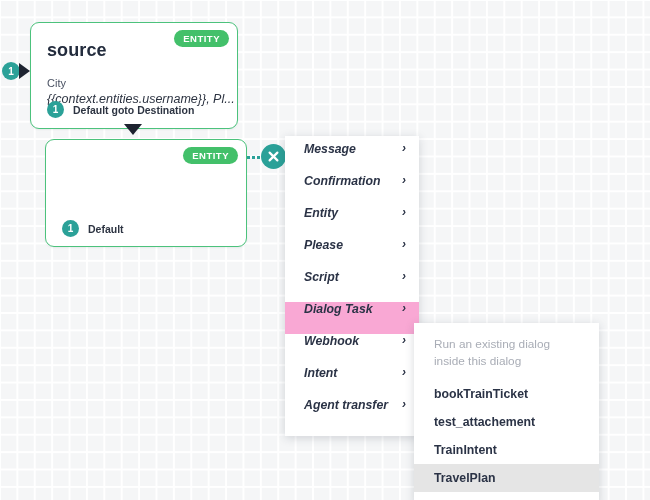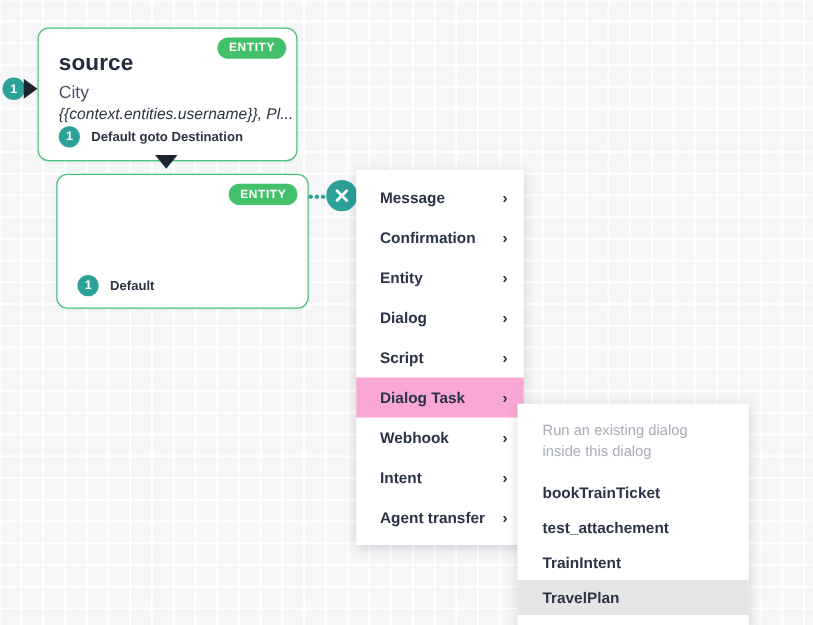--- a/index.html
+++ b/index.html
@@ -36,23 +36,23 @@
     box-sizing: border-box;
     box-shadow: 0 1px 2px rgba(60,80,90,0.07);
   }
   .node-title {
     font-size: 18px;
     font-weight: bold;
     color: #232c3d;
     letter-spacing: 0.1px;
   }
   .node-sub {
-    font-size: 14px;
+    font-size: 11px;
     color: #4a5263;
-    margin-top: 4px;
+    margin-top: 16px;
   }
   .node-prompt {
     font-size: 12.5px;
     color: #2d3442;
     font-style: italic;
     margin-top: 3px;
     white-space: nowrap;
     overflow: hidden;
   }
   .node-body { padding: 17px 0 0 16px; }
@@ -168,29 +168,29 @@
     left: 285px;
     top: 136px;
     width: 134px;
     background: #ffffff;
     box-shadow: 0 2px 9px rgba(40,50,70,0.18);
     padding: 6px 0 6px 0;
     box-sizing: border-box;
   }
   .menu-item {
     display: flex;
-    align-items: center;
     justify-content: space-between;
     height: 32px;
     padding: 0 13px 0 19px;
     box-sizing: border-box;
     font-size: 12.3px;
     font-weight: bold;
     color: #2b3346;
     cursor: default;
+    font-style: italic;
   }
   .menu-item.active { background: #f9a8d4; }
   .chev {
     font-size: 12px;
     font-weight: bold;
     color: #2b3346;
     line-height: 1;
   }
 
   
@@ -271,21 +271,21 @@
     </div>
     <div class="menu-item">
       <span>Confirmation</span>
       <span class="chev">›</span>
     </div>
     <div class="menu-item">
       <span>Entity</span>
       <span class="chev">›</span>
     </div>
     <div class="menu-item">
-      <span>Dialog</span>
+      <span>Please</span>
       <span class="chev">›</span>
     </div>
     <div class="menu-item">
       <span>Script</span>
       <span class="chev">›</span>
     </div>
     <div class="menu-item active">
       <span>Dialog Task</span>
       <span class="chev">›</span>
     </div>

